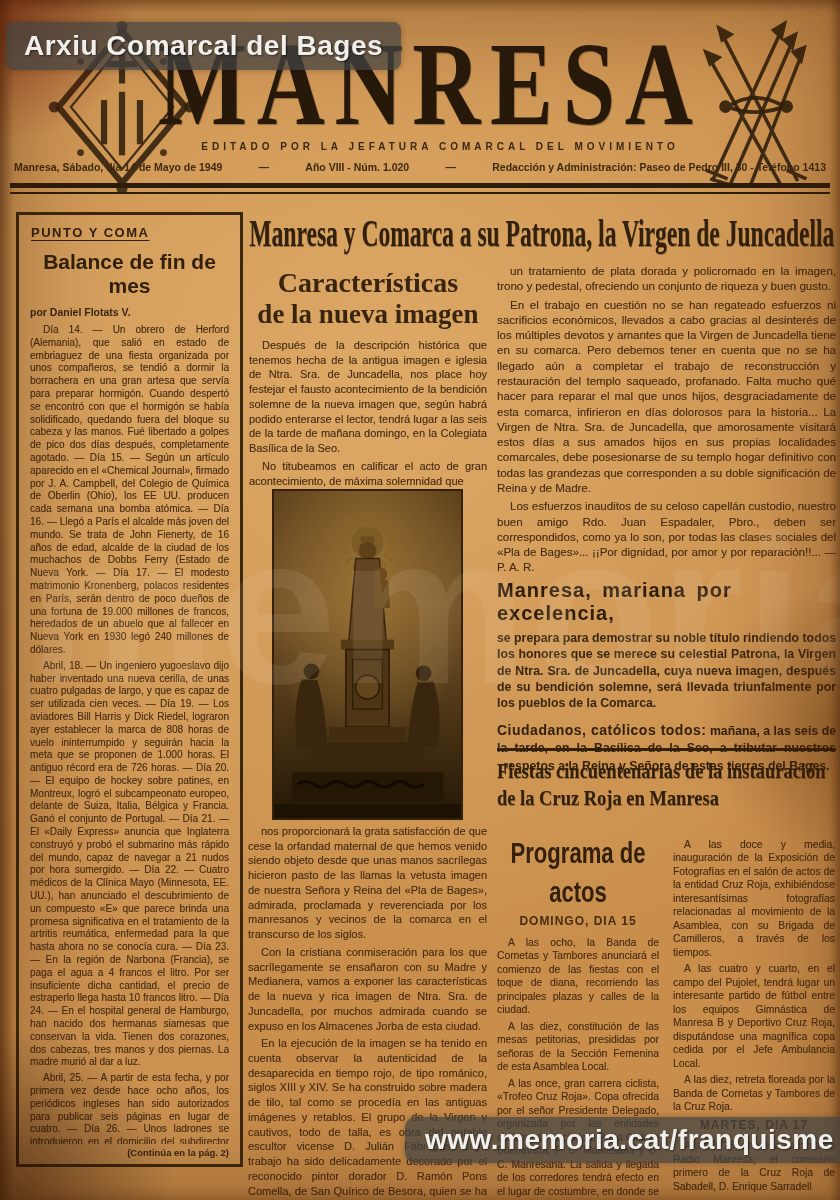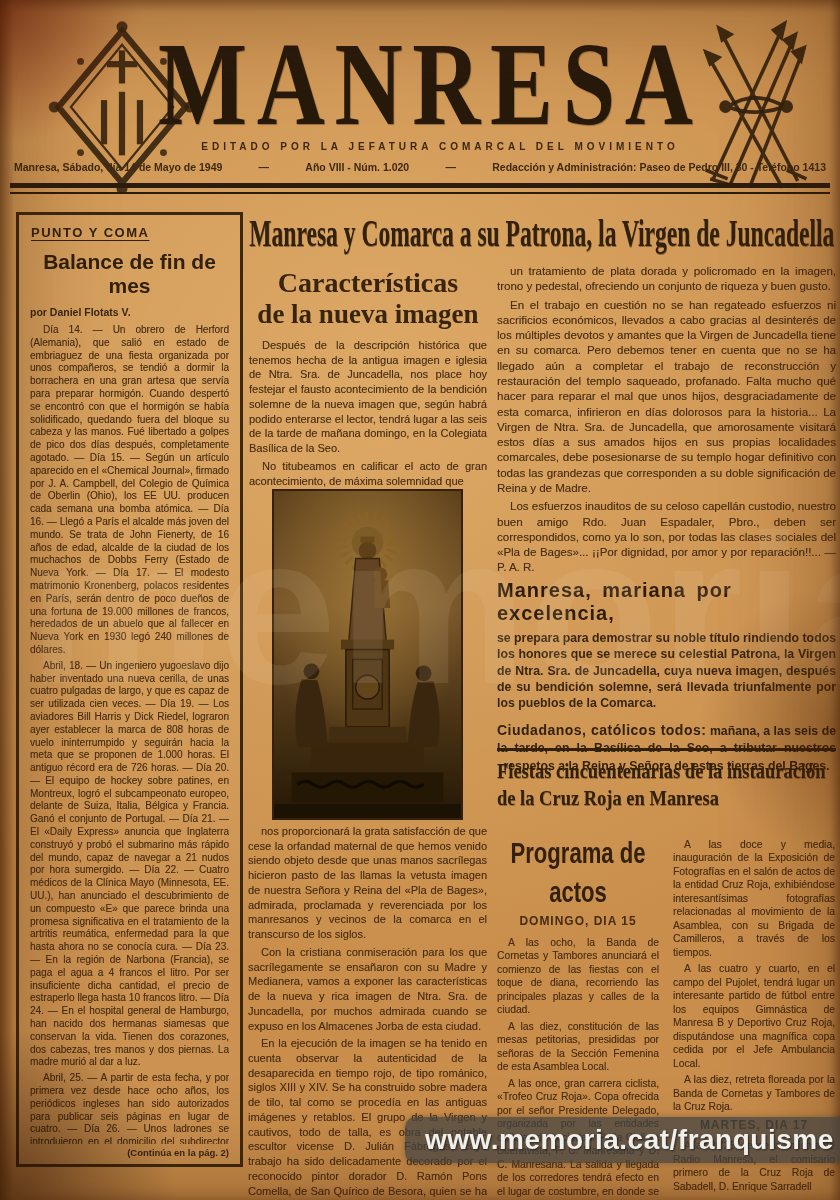--- a/index.html
+++ b/index.html
@@ -252,15 +252,16 @@
       <p class="para">A las cuatro y cuarto, en el campo del Pujolet, tendrá lugar un interesante partido de fútbol entre los equipos Gimnástica de Manresa B y Deportivo Cruz Roja, disputándose una magnífica copa cedida por el Jefe Ambulancia Local.</p>
       <p class="para">A las diez, retreta floreada por la Banda de Cornetas y Tambores de la Cruz Roja.</p>
       <div class="day-head">MARTES, DIA 17</div>
       <p class="para">A las 20'25, desde la emisora de Radio Manresa, el comisario primero de la Cruz Roja de Sabadell, D. Enrique Sarradell</p>
       <div class="continuation">(Continúa en la pág. 4)</div>
     </div>
   </div>
 
   <div class="abs" id="ghost-stamp">memoria</div>
   <div class="abs" id="vignette"></div>
+  <div class="stamp" id="stamp-top">Arxiu Comarcal del Bages</div>
   <div class="stamp" id="stamp-bottom">www.memoria.cat/franquisme</div>
 
 </div>
 
 </body></html>

